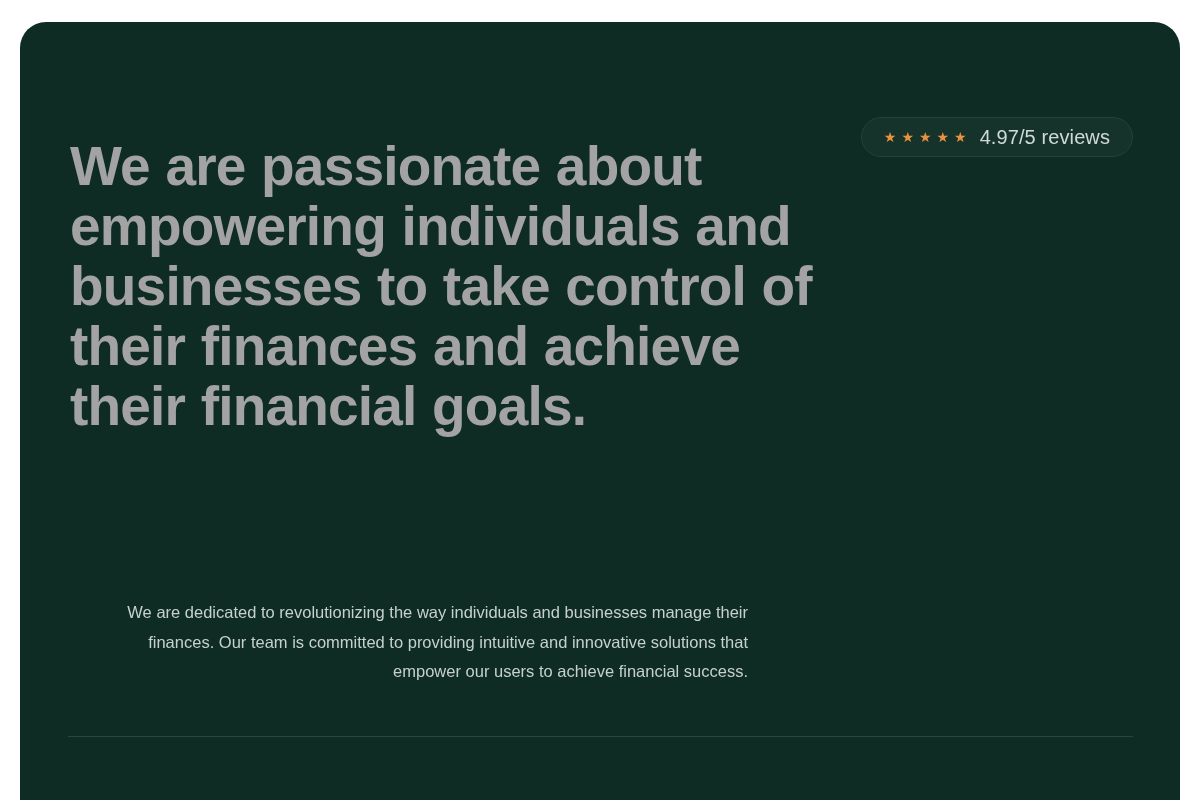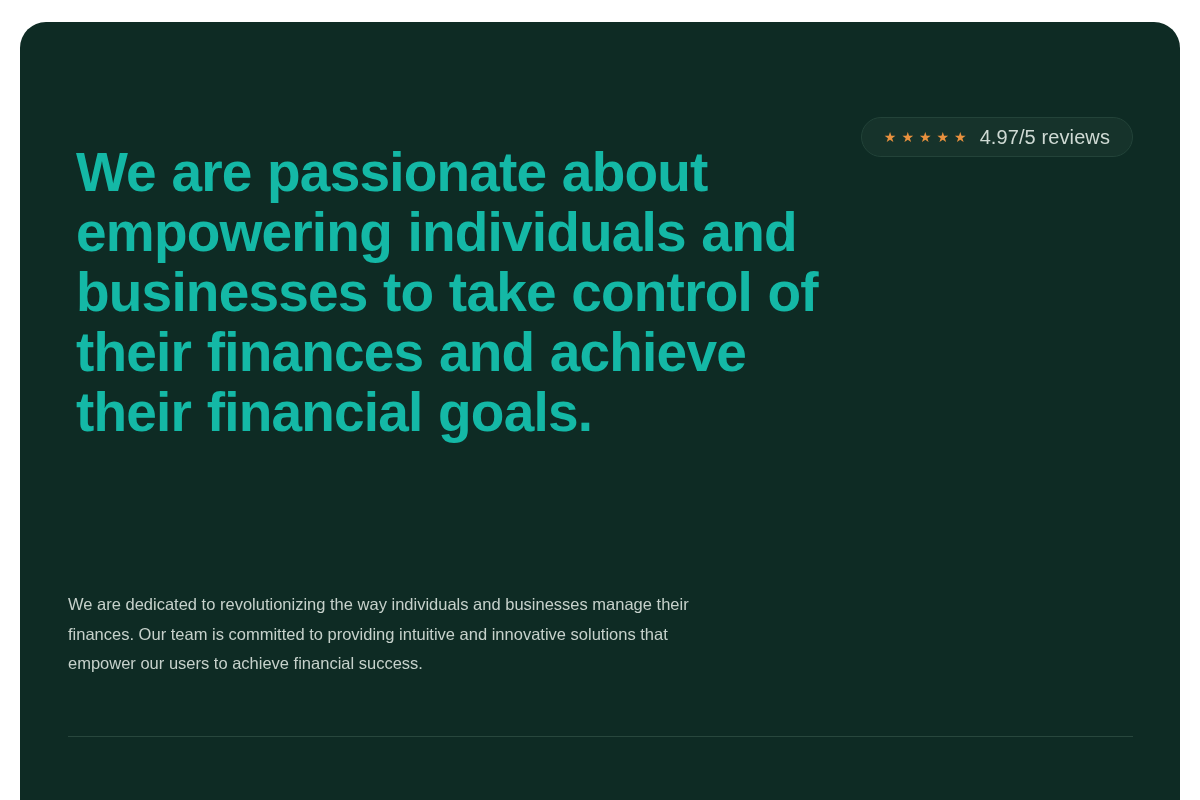--- a/index.html
+++ b/index.html
@@ -79,41 +79,42 @@
     font-size: 20px;
     line-height: 1;
     letter-spacing: 0.1px;
   }
 
   
   .headline {
     position: absolute;
     left: 0;
     top: 112px;
-    margin: 8px;
+    margin: 2px;
     width: 760px;
-    color: #14b8a6;
+    color: #a3a3a3;
     font-size: 55px;
     font-weight: 700;
     line-height: 60px;
     letter-spacing: -0.8px;
     word-spacing: 1px;
   }
 
   
   .lede {
     position: absolute;
     left: 0;
     top: 568px;
-    margin: 0;
+    margin: 8px;
     width: 672px;
     color: #c6d1cb;
     font-size: 16.5px;
     font-weight: 400;
     line-height: 29.6px;
+    text-align: right;
   }
 
   
   .divider {
     position: absolute;
     left: 0;
     right: 0;
     top: 714px;
     height: 1px;
     background: #28473d;

